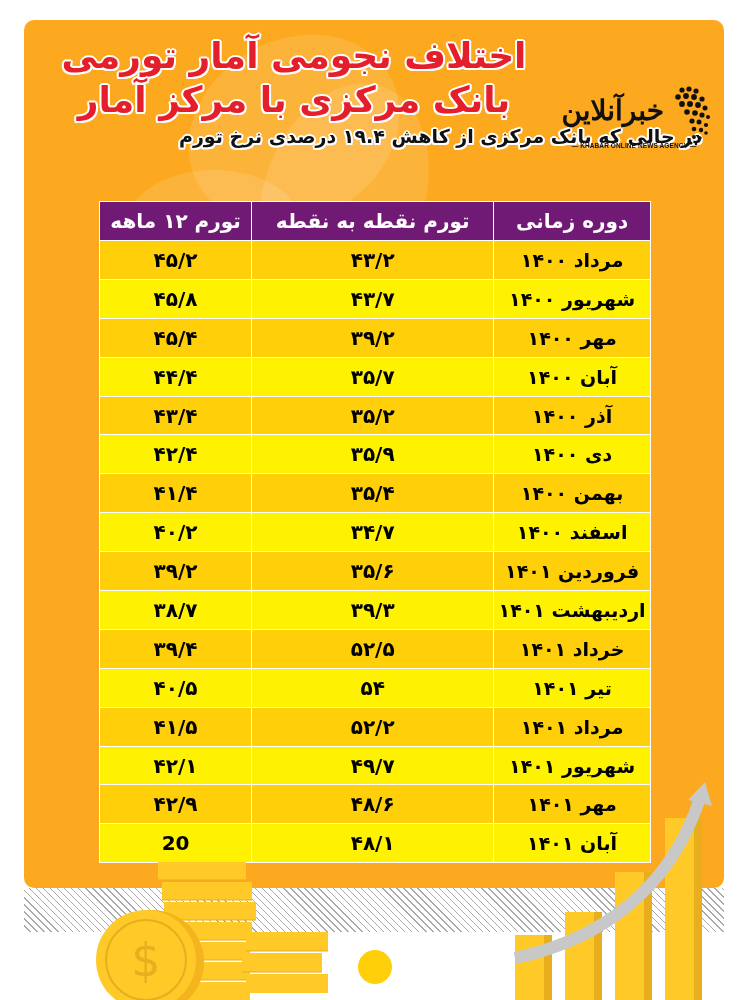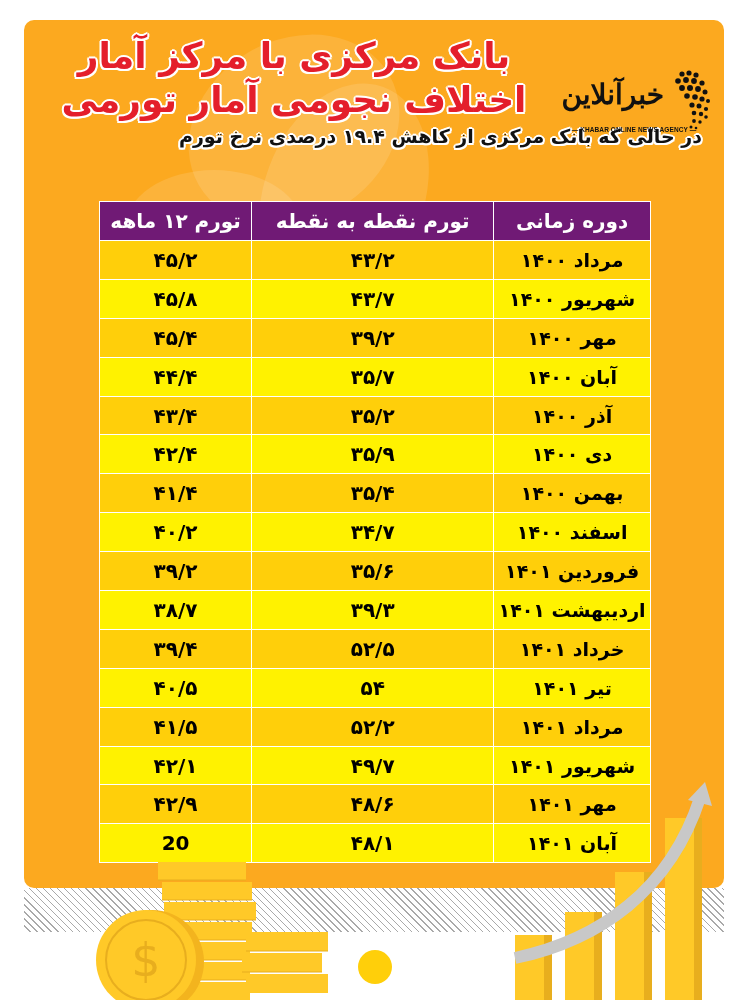--- a/index.html
+++ b/index.html
@@ -32,21 +32,21 @@
   }
   .subtitle {
     position: absolute; right: 22px; top: 102px; width: 640px;
     direction: rtl; 
     color: #111; font-weight: bold; font-size: 19px; line-height: 28px;
     text-shadow: 2px 0 0 #fff, -2px 0 0 #fff, 0 2px 0 #fff, 0 -2px 0 #fff,
                  1.5px 1.5px 0 #fff, -1.5px -1.5px 0 #fff, 1.5px -1.5px 0 #fff, -1.5px 1.5px 0 #fff;
   }
 
   .logo {
-    position: absolute; left: 540px; top: 48px; width: 150px; height: 78px;
+    position: absolute; left: 540px; top: 64px; width: 150px; height: 78px;
   }
   .logo .logo-word {
     position: absolute; left: 0; top: 10px; width: 100px; text-align: center;
     font-weight: bold; font-size: 28px; color: #111; direction: rtl;
     font-family: "DejaVu Serif", serif;
   }
   .logo .logo-globe { position: absolute; left: 98px; top: 0; width: 50px; height: 64px; }
   .logo .logo-tag {
     position: absolute; left: 0; top: 58px; width: 140px; text-align: center;
     font-size: 6.5px; font-weight: bold; color: #111; letter-spacing: 0.1px;
@@ -79,22 +79,22 @@
 <body>
 
 <div class="hatch"></div>
 
 <div class="card">
   <div class="bg-blob" style="left:160px; top:20px; width:220px; height:180px; transform:rotate(-30deg);"></div>
   <div class="bg-blob" style="left:240px; top:60px; width:160px; height:230px; transform:rotate(20deg);"></div>
   <div class="bg-blob" style="left:100px; top:150px; width:180px; height:120px;"></div>
 
   <div class="title">
+    <div>اختلاف نجومی آمار تورمی</div>
     <div>بانک مرکزی با مرکز آمار</div>
-    <div>اختلاف نجومی آمار تورمی</div>
   </div>
 
   <div class="subtitle">
     <div>در حالی که بانک مرکزی از کاهش ۱۹.۴ درصدی نرخ تورم</div>
   </div>
 
   <div class="logo">
     <div class="logo-word">خبرآنلاین</div>
     <svg class="logo-globe" viewBox="0 0 50 64">
       <g fill="#111">

